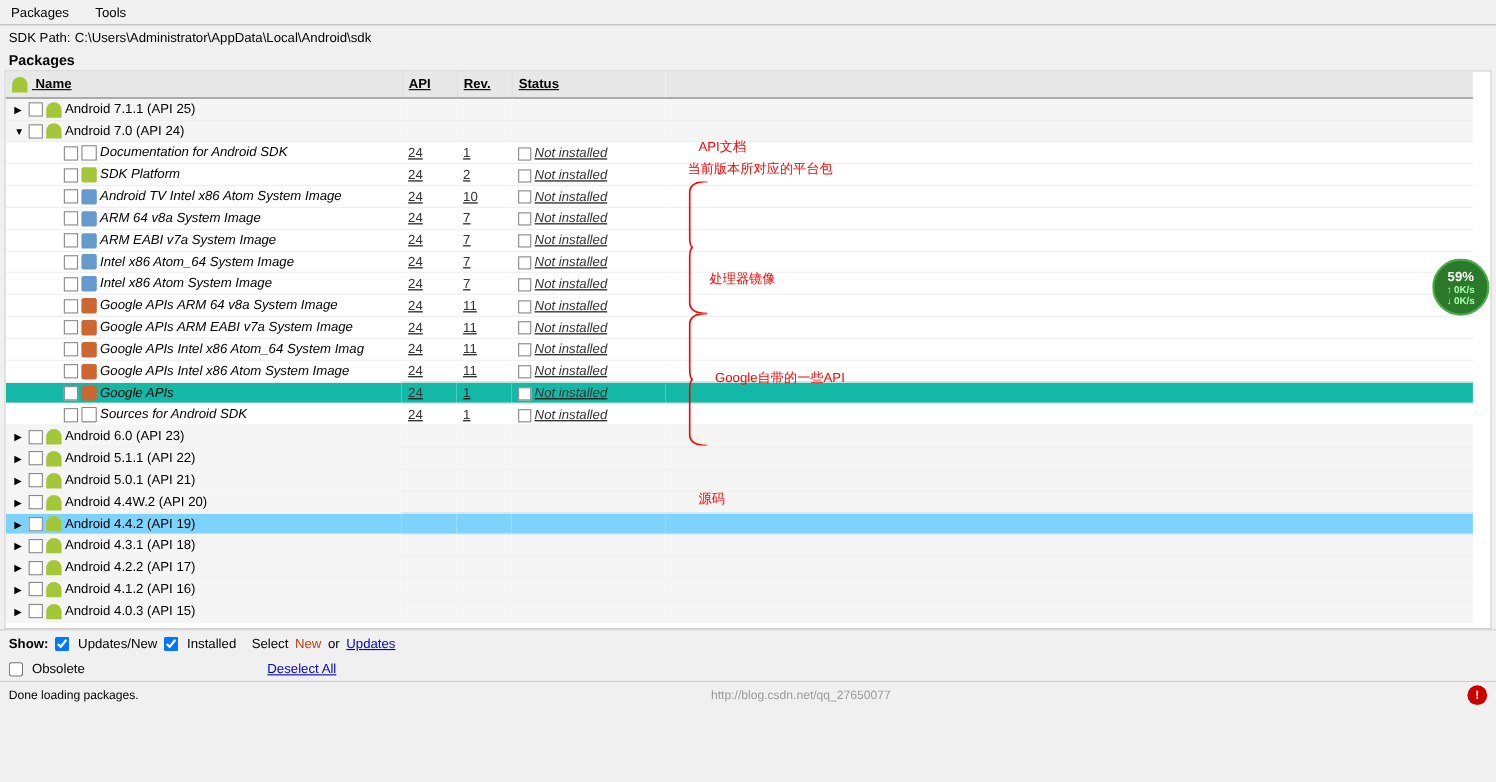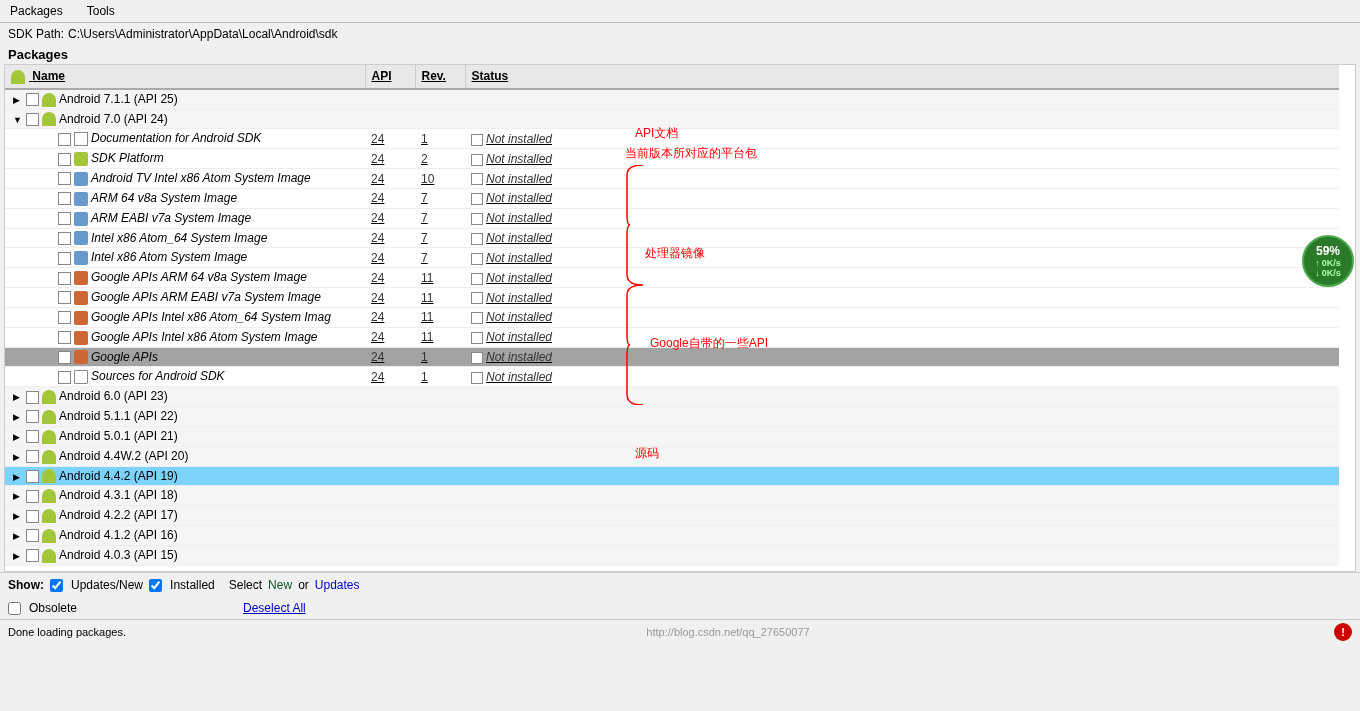--- a/index.html
+++ b/index.html
@@ -148,21 +148,21 @@
             <td style="border-bottom: 1px solid rgb(238, 238, 238); padding: 2px 6px;"><span style="display:inline-block; width:12px; height:12px; border:1px solid #888; background:#fff; vertical-align:middle; margin-right:3px;"></span><span style="font-style:italic; color:#333;">Not installed</span></td>
             <td style="border-bottom: 1px solid rgb(238, 238, 238);"></td>
           </tr>
           <tr style="background: rgb(255, 255, 255);">
             <td style="border-bottom: 1px solid rgb(238, 238, 238); padding: 2px 4px; white-space: nowrap; overflow: hidden;"><span style="display:inline-block; padding-left:36px;"><span style="display:inline-block; width:13px;"></span><span style="display:inline-block; width:13px; height:13px; border:1px solid #888; background:#fff; vertical-align:middle; margin-right:3px;"></span><span style="display:inline-block; width:14px; height:14px; background:#cc6633; border-radius:2px; vertical-align:middle; margin-right:3px;"></span><span style="font-style:italic;">Google APIs Intel x86 Atom System Image</span></span></td>
             <td style="border-bottom: 1px solid rgb(238, 238, 238); padding: 2px 6px; color: rgb(51, 51, 51);">24</td>
             <td style="border-bottom: 1px solid rgb(238, 238, 238); padding: 2px 6px; color: rgb(51, 51, 51);">11</td>
             <td style="border-bottom: 1px solid rgb(238, 238, 238); padding: 2px 6px;"><span style="display:inline-block; width:12px; height:12px; border:1px solid #888; background:#fff; vertical-align:middle; margin-right:3px;"></span><span style="font-style:italic; color:#333;">Not installed</span></td>
             <td style="border-bottom: 1px solid rgb(238, 238, 238);"></td>
           </tr>
-          <tr style="background: #a3a3a3;">
+          <tr style="background: #14b8a6;">
             <td style="border-bottom: 1px solid rgb(238, 238, 238); padding: 2px 4px; white-space: nowrap; overflow: hidden;"><span style="display:inline-block; padding-left:36px;"><span style="display:inline-block; width:13px;"></span><span style="display:inline-block; width:13px; height:13px; border:1px solid #888; background:#fff; vertical-align:middle; margin-right:3px;"></span><span style="display:inline-block; width:14px; height:14px; background:#cc6633; border-radius:2px; vertical-align:middle; margin-right:3px;"></span><span style="font-style:italic;">Google APIs</span></span></td>
             <td style="border-bottom: 1px solid rgb(238, 238, 238); padding: 2px 6px; color: rgb(51, 51, 51);">24</td>
             <td style="border-bottom: 1px solid rgb(238, 238, 238); padding: 2px 6px; color: rgb(51, 51, 51);">1</td>
             <td style="border-bottom: 1px solid rgb(238, 238, 238); padding: 2px 6px;"><span style="display:inline-block; width:12px; height:12px; border:1px solid #888; background:#fff; vertical-align:middle; margin-right:3px;"></span><span style="font-style:italic; color:#333;">Not installed</span></td>
             <td style="border-bottom: 1px solid rgb(238, 238, 238);"></td>
           </tr>
           <tr style="background: rgb(255, 255, 255);">
             <td style="border-bottom: 1px solid rgb(238, 238, 238); padding: 2px 4px; white-space: nowrap; overflow: hidden;"><span style="display:inline-block; padding-left:36px;"><span style="display:inline-block; width:13px;"></span><span style="display:inline-block; width:13px; height:13px; border:1px solid #888; background:#fff; vertical-align:middle; margin-right:3px;"></span><span style="display:inline-block; width:14px; height:14px; background:#fff; border:1px solid #888; border-radius:1px; vertical-align:middle; margin-right:3px;"></span><span style="font-style:italic;">Sources for Android SDK</span></span></td>
             <td style="border-bottom: 1px solid rgb(238, 238, 238); padding: 2px 6px; color: rgb(51, 51, 51);">24</td>
             <td style="border-bottom: 1px solid rgb(238, 238, 238); padding: 2px 6px; color: rgb(51, 51, 51);">1</td>
@@ -239,23 +239,23 @@
 
 <div style="background:#f0f0f0;">
 
   <div style="padding:5px 8px; display:flex; align-items:center; gap:6px; border-top:1px solid #ccc;">
     <span style="font-weight:bold;">Show:</span>
     <input type="checkbox" checked="" style="margin-right: 2px;">
     <span>Updates/New</span>
     <input type="checkbox" checked="" style="margin-right: 2px;">
     <span>Installed</span>
     <span style="margin-left:8px;">Select</span>
-    <a style="color:#14532d; cursor:pointer; text-align:right;">New</a>
+    <a style="color:#c2410c; cursor:pointer; text-align:right;">New</a>
     <span>or</span>
-    <a style="color:#0000cc; cursor:pointer; ">Updates</a>
+    <a style="color:#0000cc; cursor:pointer; text-decoration:underline;">Updates</a>
   </div>
 
   <div style="padding:4px 8px; display:flex; align-items:center; gap:6px;">
     <input type="checkbox" style="margin-right: 2px;">
     <span>Obsolete</span>
     <a style="margin-left:160px; color:#0000cc; cursor:pointer; text-decoration:underline;">Deselect All</a>
   </div>
 </div>
 
 <div style="padding:3px 8px; background:#f0f0f0; border-top:1px solid #ccc; display:flex; align-items:center; justify-content:space-between; font-size:11px;">

